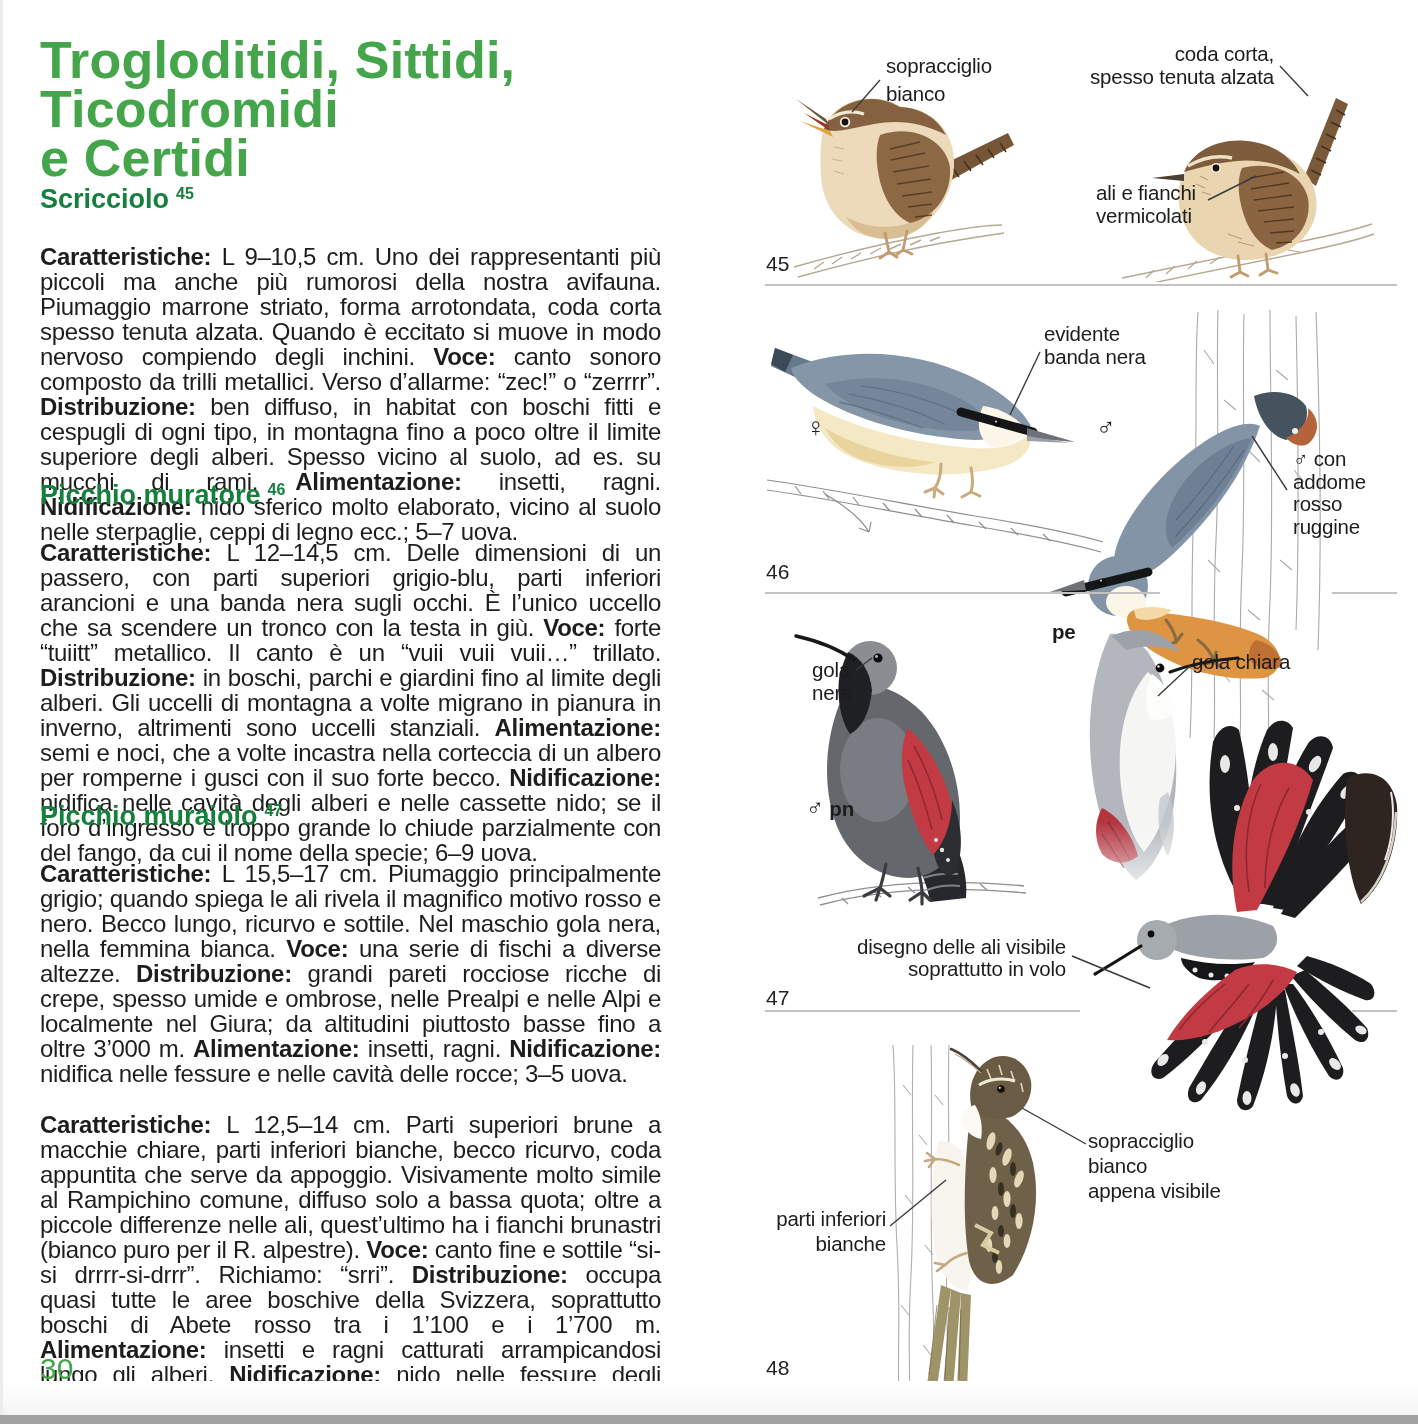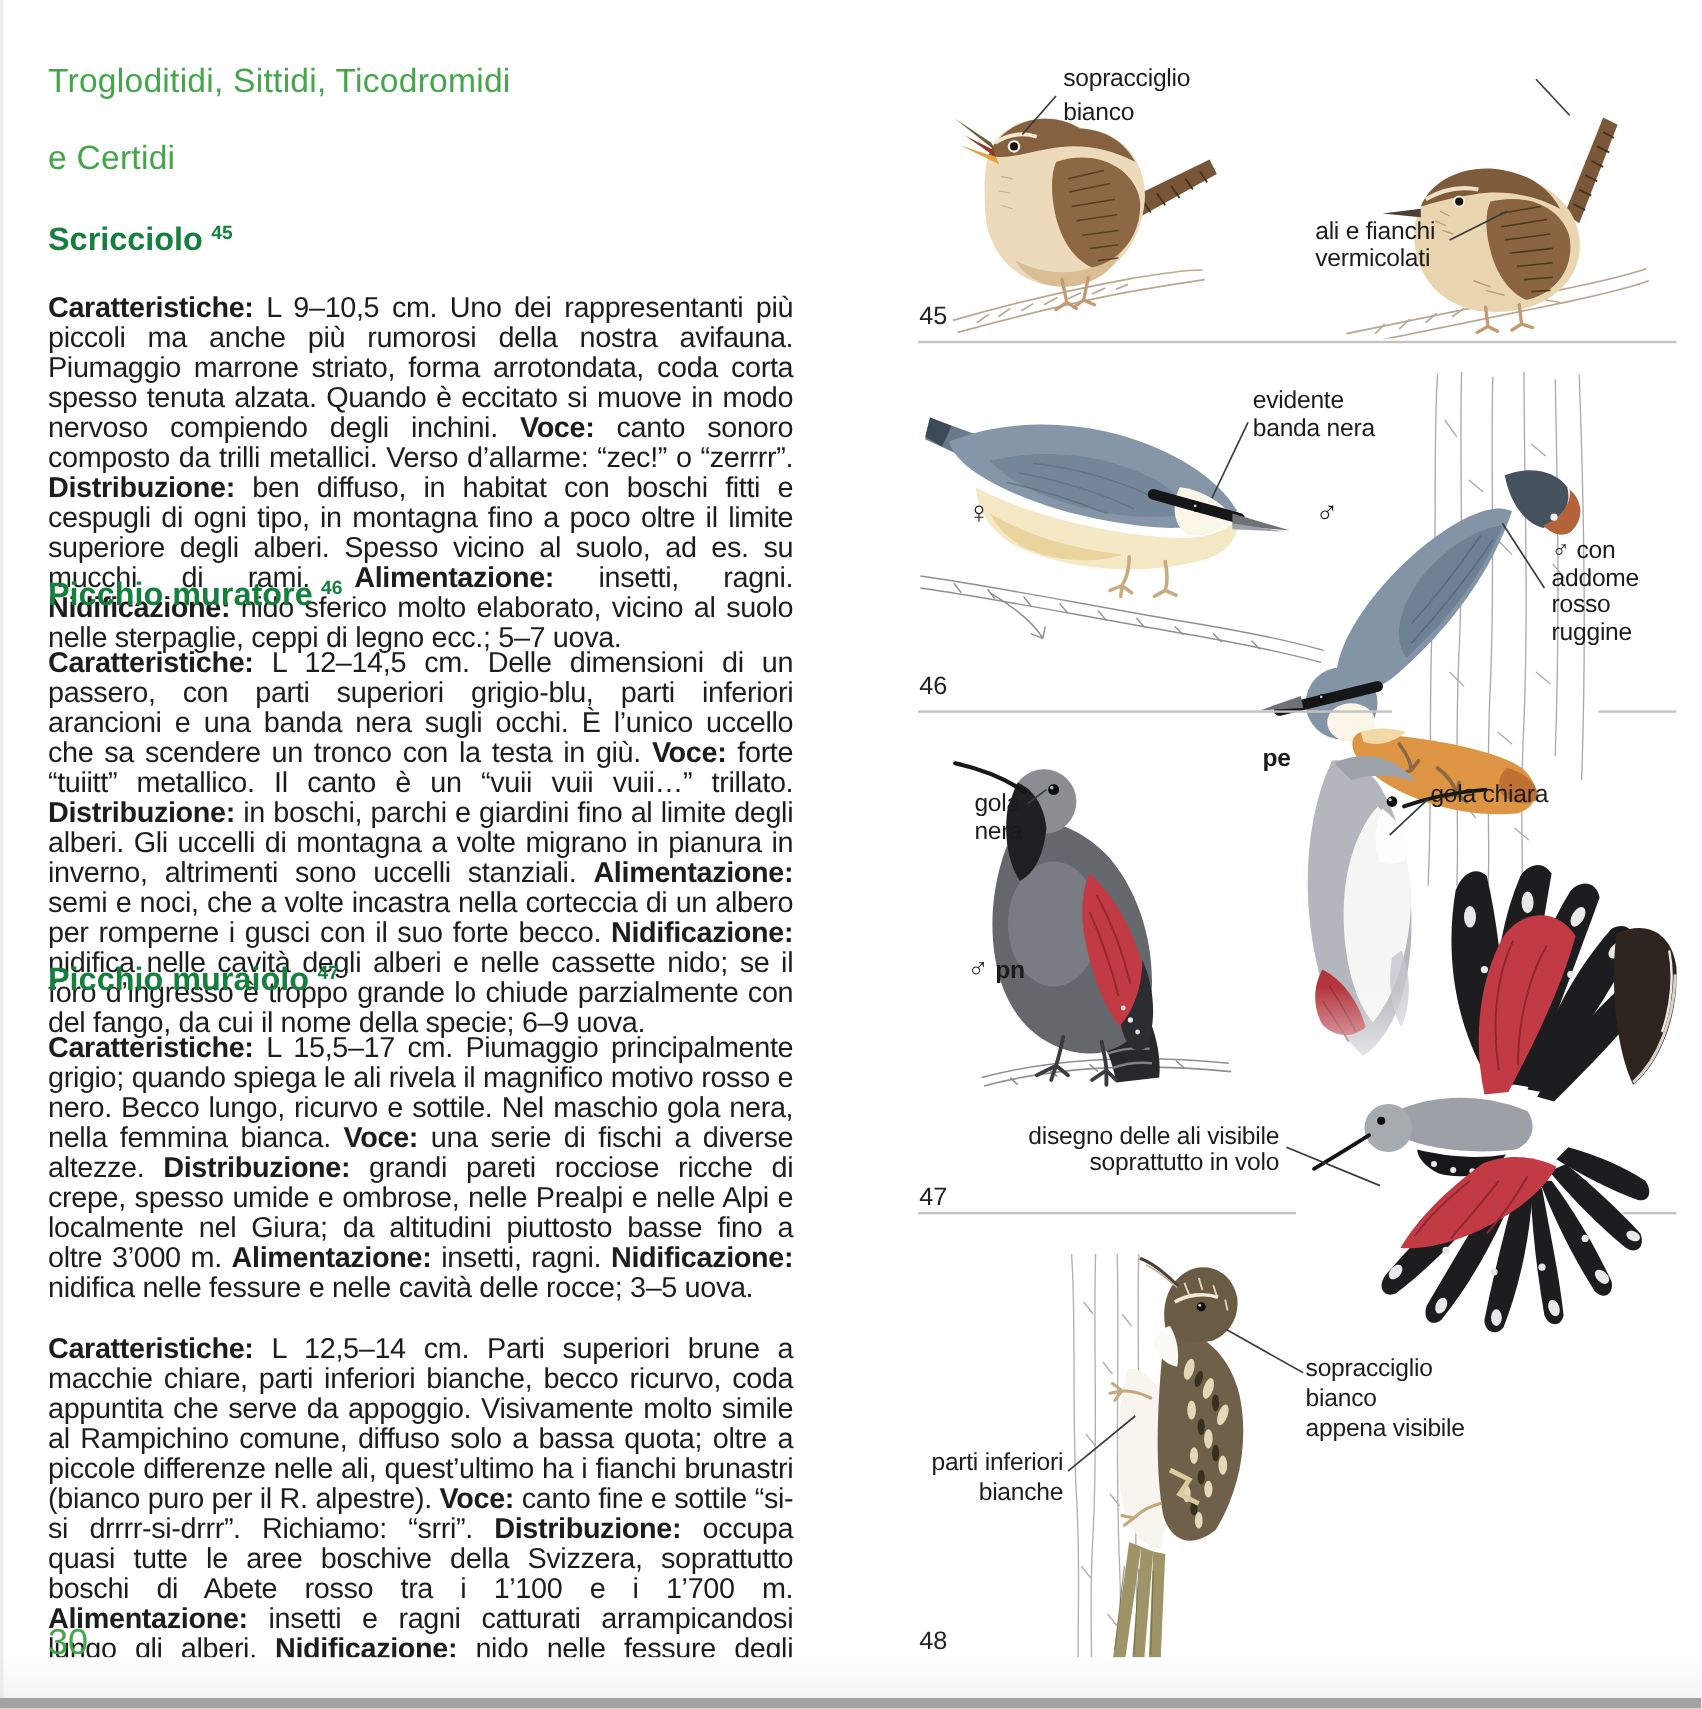--- a/index.html
+++ b/index.html
@@ -2,22 +2,22 @@
 <html><head>
 <meta charset="utf-8">
 <style>
   html,body{margin:0;padding:0;background:#fff;}
   #canvas{position:relative;width:1418px;height:1424px;background:#fff;overflow:hidden;
           font-family:"Liberation Sans", sans-serif;color:#1d1d1b;}
   .edge-left{position:absolute;left:0;top:0;width:3px;height:100%;background:#ececec;}
   .bottom-fade{position:absolute;left:0;bottom:9px;width:100%;height:34px;
                background:linear-gradient(#ffffff,#f4f4f4);}
   .edge-bottom{position:absolute;left:0;bottom:0;width:100%;height:9px;background:#a2a2a2;}
-  .page-title{position:absolute;left:40px;top:36px;width:660px;font-size:28px;line-height:64px;
-              font-weight:400;letter-spacing:.2px;}
+  .page-title{position:absolute;left:40px;top:36px;width:660px;font-size:52px;line-height:49px;
+              font-weight:700;letter-spacing:.2px;}
   .species-heading{position:absolute;left:40px;font-size:27px;font-weight:700;color:#15803d;}
   .species-heading .sup{font-size:16px;font-weight:600;vertical-align:9px;margin-left:7px;}
   .body-par{position:absolute;left:40px;width:621px;font-size:24px;line-height:25px;
             text-align:justify;letter-spacing:-0.3px;color:#1d1d1b;margin-top:16px;}
   .body-par .seg-b{font-weight:700;}
   .page-number{position:absolute;left:40px;top:1352px;font-size:30px;font-weight:500;}
   .fig-number{position:absolute;font-size:21px;color:#222;}
   .fig-rule{position:absolute;height:2px;background:#c3c3c3;}
   .anno{position:absolute;font-size:20.5px;line-height:23px;color:#1c1c1c;letter-spacing:-0.2px;}
   .anno.lh28{line-height:28px;}
@@ -118,20 +118,21 @@
           <path d="M120,160 l16,4 M110,152 l14,5 M170,168 l12,2"></path>
         </g>
       <g stroke="#c49a6e" stroke-width="2.8" fill="none" stroke-linecap="round">
         <path d="M120,174 L122,190 M122,190 l-9,5 M122,190 l8,4"></path>
         <path d="M148,172 L150,188 M150,188 l-8,5 M150,188 l9,3"></path>
       </g>
     </svg>
   </div>
 
   <div class="anno lh28" style="left:886px;top:52px;">sopracciglio<br>bianco</div>
+  <div class="anno right" style="left:1014px;top:42px;width:260px;">coda corta,<br>spesso tenuta alzata</div>
   <div class="anno center" style="left:1096px;top:181px;width:130px;">ali e fianchi<br>vermicolati</div>
   <div class="fig-number" style="left:766px;top:252px;">45</div>
   <div class="fig-rule" style="left:765px;top:284px;width:632px;"></div>
 
   <div class="art" style="left:765px;top:328px;width:340px;height:240px;">
     <svg viewBox="0 0 340 240">
       <g stroke="#8f8f8f" stroke-width="1.2" fill="none">
         <path d="M2,152 C60,160 140,176 210,188 C260,196 310,206 338,214"></path>
         <path d="M2,162 C60,170 140,186 210,198 C258,206 306,216 336,224"></path>
         <path d="M30,158 l6,8 M58,163 l6,8 M88,169 l6,8 M118,175 l7,8 M150,181 l7,8 M182,187 l7,8 M214,194 l7,7 M246,200 l7,7 M278,206 l7,7"></path>

